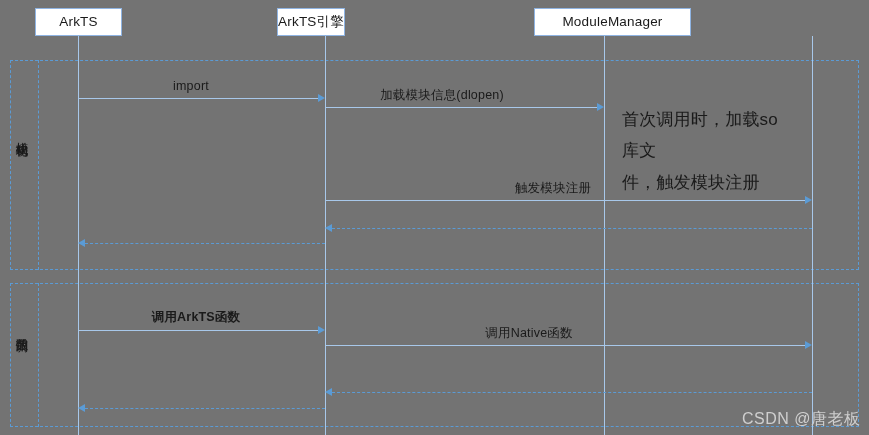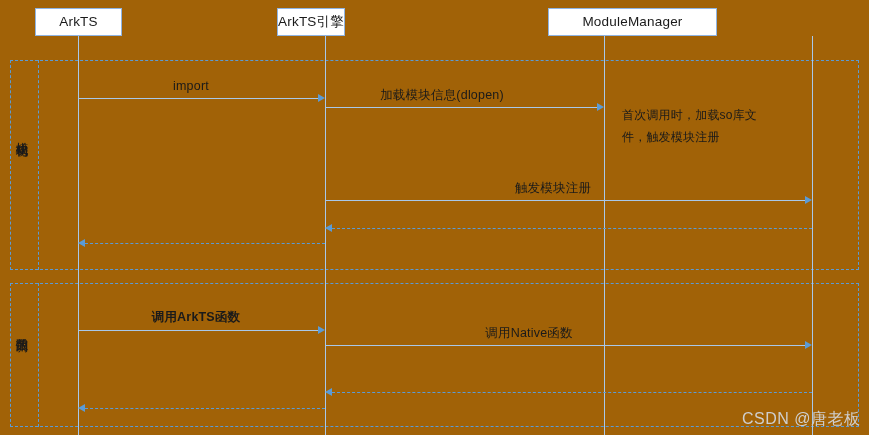--- a/index.html
+++ b/index.html
@@ -9,21 +9,21 @@
     background: #ffffff;
   }
   body {
     font-family: "Liberation Sans", "DejaVu Sans", sans-serif;
     -webkit-font-smoothing: antialiased;
   }
   #canvas {
     position: relative;
     width: 869px;
     height: 435px;
-    background: #a16207;
+    background: #737373;
     overflow: hidden;
   }
   
   .participant {
     position: absolute;
     box-sizing: border-box;
     border: 1px solid #8fb4e3;
     background: #ffffff;
     color: #1a1a1a;
     font-size: 13.5px;
@@ -92,21 +92,21 @@
     font-size: 12.5px;
     color: #1a1a1a;
     line-height: 1;
     white-space: nowrap;
     transform: translateX(-50%);
     letter-spacing: 0.2px;
   }
   
   .note {
     position: absolute;
-    font-size: 12px;
+    font-size: 17px;
     color: #1a1a1a;
     line-height: 1.85;
     width: 160px;
     letter-spacing: 0.2px;
   }
   
   .watermark {
     position: absolute;
     font-size: 16px;
     color: #cfcfcf;
@@ -128,21 +128,21 @@
   <div class="frame-label-divider" style="left:38px; top:283px; height:144px;"></div>
   <div class="frame-label" style="left:15px; top:329px;">函数调用</div>
 
   <div class="lifeline" style="left:78px; top:36px; height:399px;"></div>
   <div class="lifeline" style="left:325px; top:36px; height:399px;"></div>
   <div class="lifeline" style="left:604px; top:36px; height:399px;"></div>
   <div class="lifeline" style="left:812px; top:36px; height:399px;"></div>
 
   <div class="participant" style="left:35px; width:87px;">ArkTS</div>
   <div class="participant" style="left:277px; width:68px;">ArkTS引擎</div>
-  <div class="participant" style="left:548px; width:169px;">ModuleManager</div>
+  <div class="participant" style="left:534px; width:157px;">ModuleManager</div>
 
   <div class="msg-line" style="left:78px; top:98px; width:240px;"></div>
   <div class="arrow-head right" style="left:318px; top:94px;"></div>
   <div class="msg-label" style="left:191px; top:80px;">import</div>
 
   <div class="msg-line" style="left:325px; top:107px; width:272px;"></div>
   <div class="arrow-head right" style="left:597px; top:103px;"></div>
   <div class="msg-label" style="left:442px; top:89px;">加载模块信息(dlopen)</div>
 
   <div class="note" style="left: 622px; top: 104px;">

